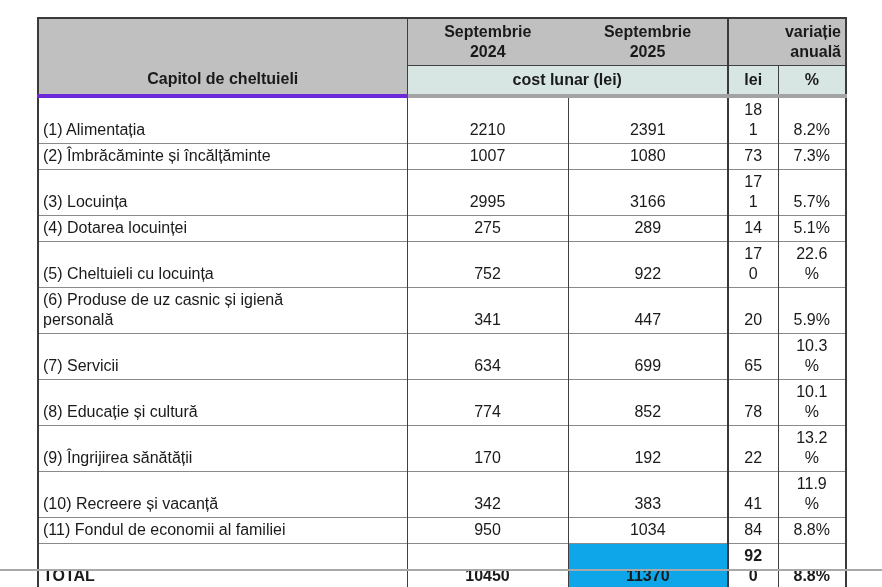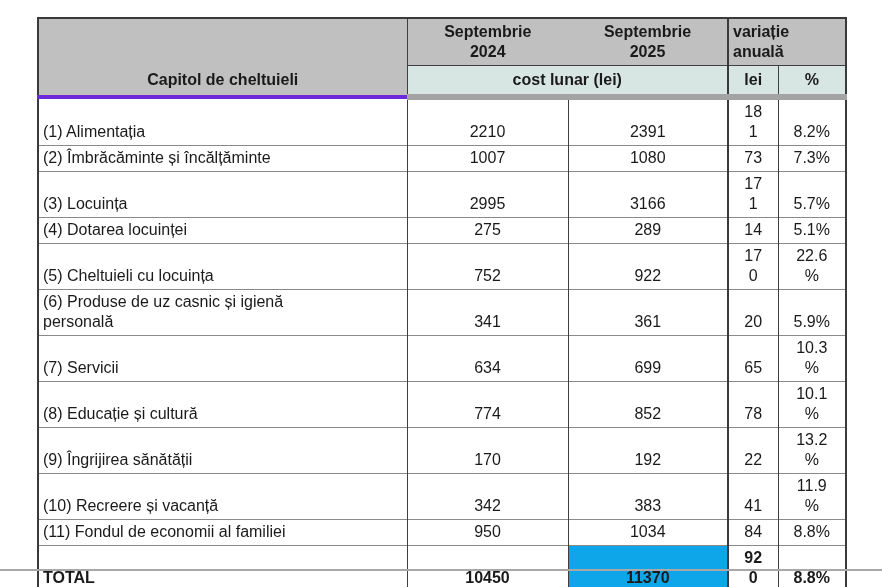--- a/index.html
+++ b/index.html
@@ -22,24 +22,24 @@
   }
   thead th{font-weight:bold;}
   th.gray{background:#c0c0c0;}
   th.teal{background:#d8e6e3;}
   th.capitol{
     text-align:center;vertical-align:bottom;padding:8px 5px 5px 5px;
     border-bottom:4px solid #6d28d9;
   }
   th.sep{text-align:center;vertical-align:middle;padding:3px 8px;}
   th.sep2{border-left:none;}
-  th.variatie{text-align:left;vertical-align:middle;border-left:2px solid #3a3a3a;}
+  th.variatie{text-align:right;vertical-align:middle;border-left:2px solid #3a3a3a;}
   thead tr.subhead th{
     text-align:center;vertical-align:middle;
-    border-top:1px solid #3f3f3f;border-bottom:6px solid #a3a3a3;
+    border-top:1px solid #3f3f3f;border-bottom:4px solid #a3a3a3;
     padding:4px 2px;
   }
   thead th.lei-h{border-left:2px solid #3a3a3a;}
   tbody td{border-top:1px solid #8a8a8a;}
   tbody td.label{text-align:left;}
   tbody td.num{text-align:center;}
   tbody td.lei-col{border-left:2px solid #3a3a3a;}
   tbody tr.total-row td{font-weight:bold;}
   tbody td.teal-cell{background:#0ea5e9;}
   .bottom-rule{
@@ -111,21 +111,21 @@
           <td class="num">922</td>
           <td class="num lei-col">17
 0</td>
           <td class="num">22.6
 %</td>
         </tr>
         <tr>
           <td class="label">(6) Produse de uz casnic și igienă
 personală</td>
           <td class="num">341</td>
-          <td class="num">361</td>
+          <td class="num">447</td>
           <td class="num lei-col">20</td>
           <td class="num">5.9%</td>
         </tr>
         <tr>
           <td class="label">(7) Servicii</td>
           <td class="num">634</td>
           <td class="num">699</td>
           <td class="num lei-col">65</td>
           <td class="num">10.3
 %</td>

